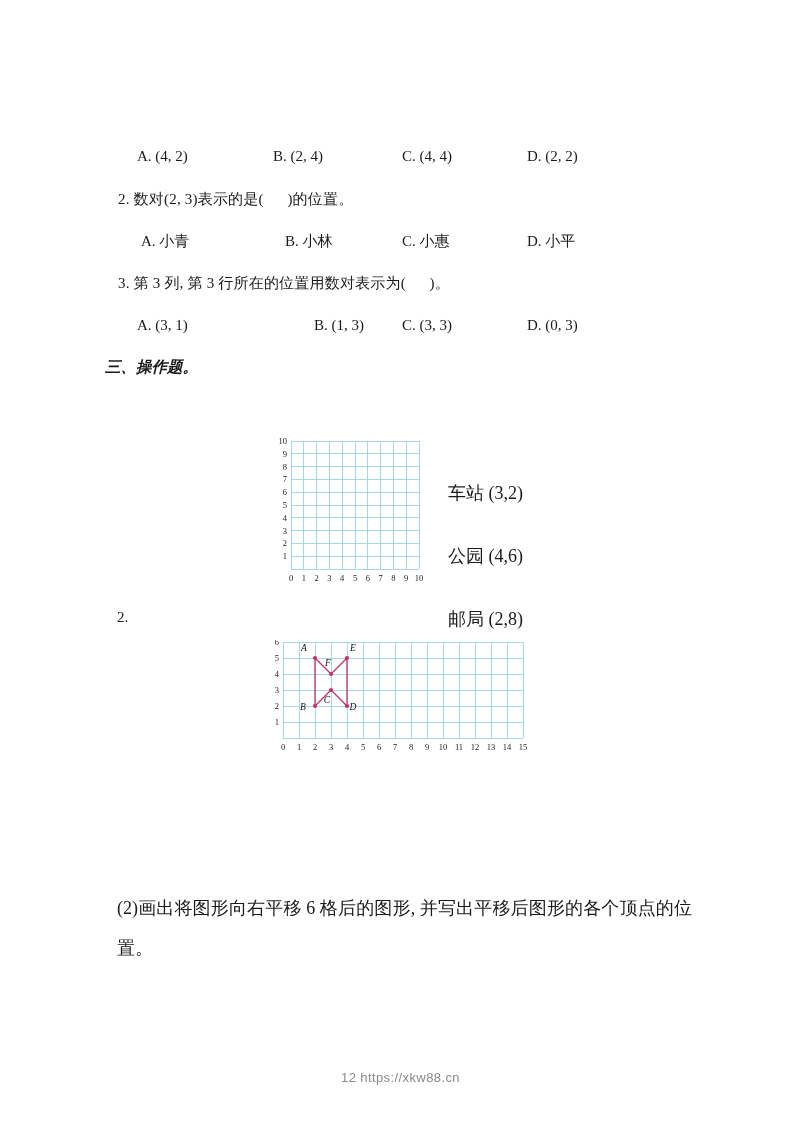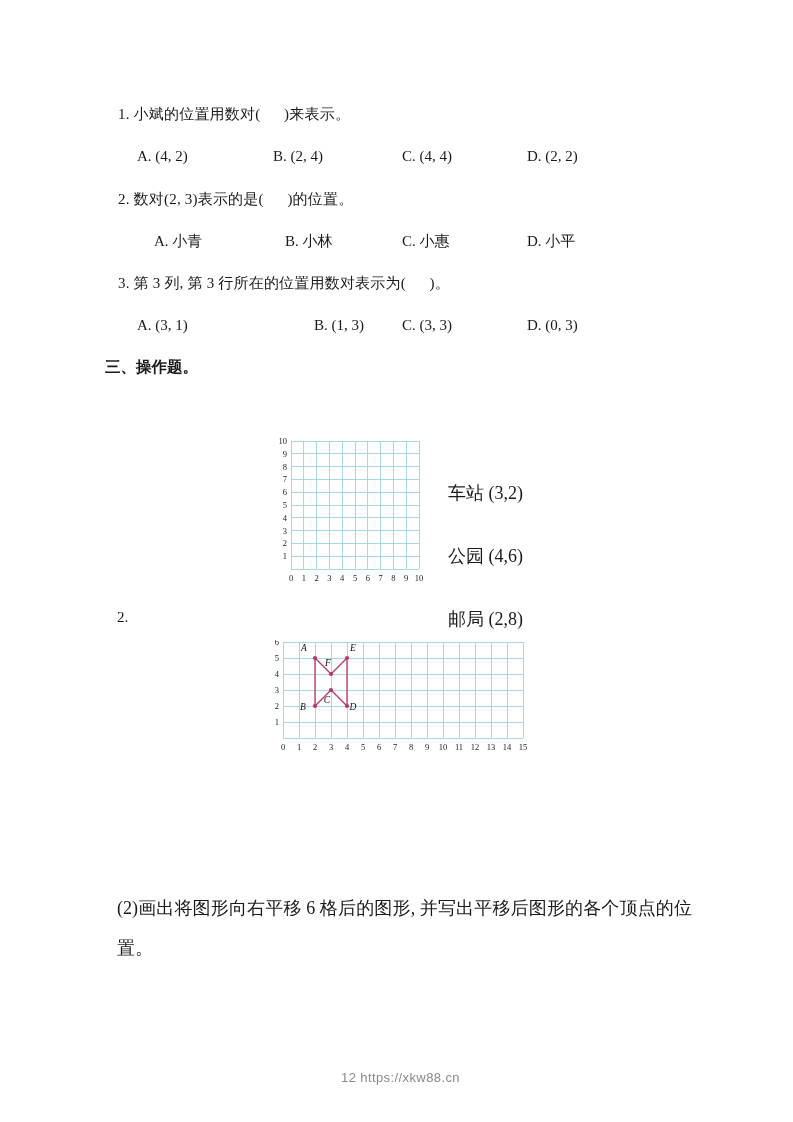--- a/index.html
+++ b/index.html
@@ -40,20 +40,21 @@
     position: absolute;
     white-space: pre;
   }
   .section-head {
     position: absolute;
     font-size: 15.5px;
     font-weight: bold;
     line-height: 22px;
     white-space: pre;
     font-family: "Liberation Sans", "DejaVu Sans", sans-serif;
+    font-style: italic;
   }
   .sub-q {
     position: absolute;
     font-size: 15px;
     line-height: 26px;
     white-space: pre;
   }
   .wrap-q {
     position: absolute;
     font-size: 18px;
@@ -95,31 +96,30 @@
     color: #8a8a8a;
     font-family: "Liberation Sans", "DejaVu Sans", sans-serif;
     letter-spacing: 0.4px;
   }
 </style>
 </head>
 <body>
 
 <div class="page">
 
-  <div class="q-line" style="left:118px; top:103px;">1. 小斌的位置用数对(      )来表示。</div>
   <div class="opt-row" style="top:145px;">
     <span class="opt" style="left:0px;">A. (4, 2)</span>
     <span class="opt" style="left:136px;">B. (2, 4)</span>
     <span class="opt" style="left:265px;">C. (4, 4)</span>
     <span class="opt" style="left:390px;">D. (2, 2)</span>
   </div>
 
   <div class="q-line" style="left:118px; top:188px;">2. 数对(2, 3)表示的是(      )的位置。</div>
   <div class="opt-row" style="top:230px;">
-    <span class="opt" style="left:17px;">A. 小青</span>
+    <span class="opt" style="left:4px;">A. 小青</span>
     <span class="opt" style="left:148px;">B. 小林</span>
     <span class="opt" style="left:265px;">C. 小惠</span>
     <span class="opt" style="left:390px;">D. 小平</span>
   </div>
 
   <div class="q-line" style="left:118px; top:272px;">3. 第 3 列, 第 3 行所在的位置用数对表示为(      )。</div>
   <div class="opt-row" style="top:314px;">
     <span class="opt" style="left:0px;">A. (3, 1)</span>
     <span class="opt" style="left:132px;margin-left:45px;">B. (1, 3)</span>
     <span class="opt" style="left:265px;">C. (3, 3)</span>

